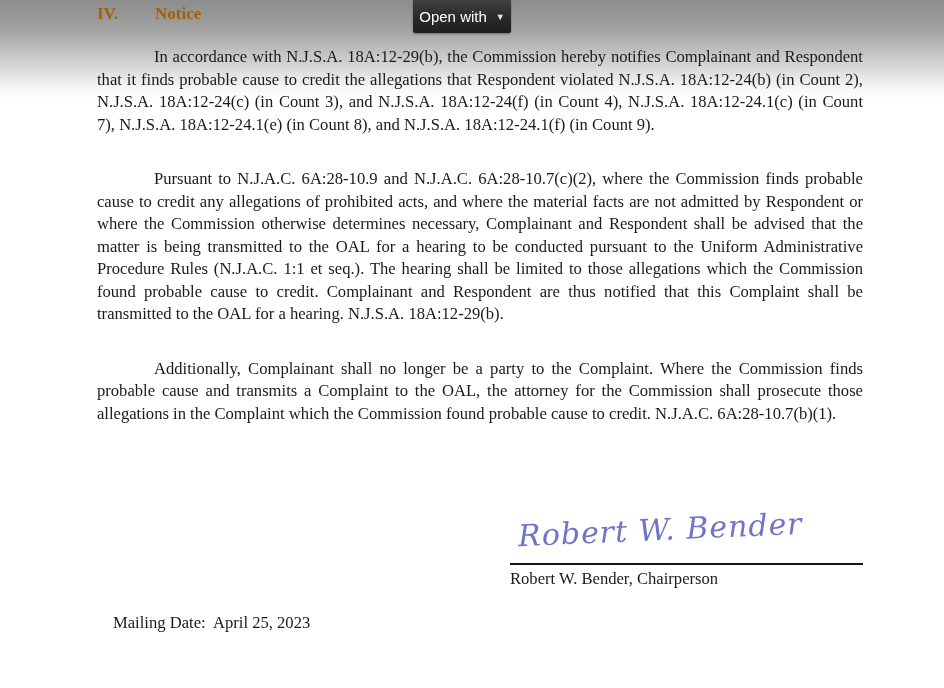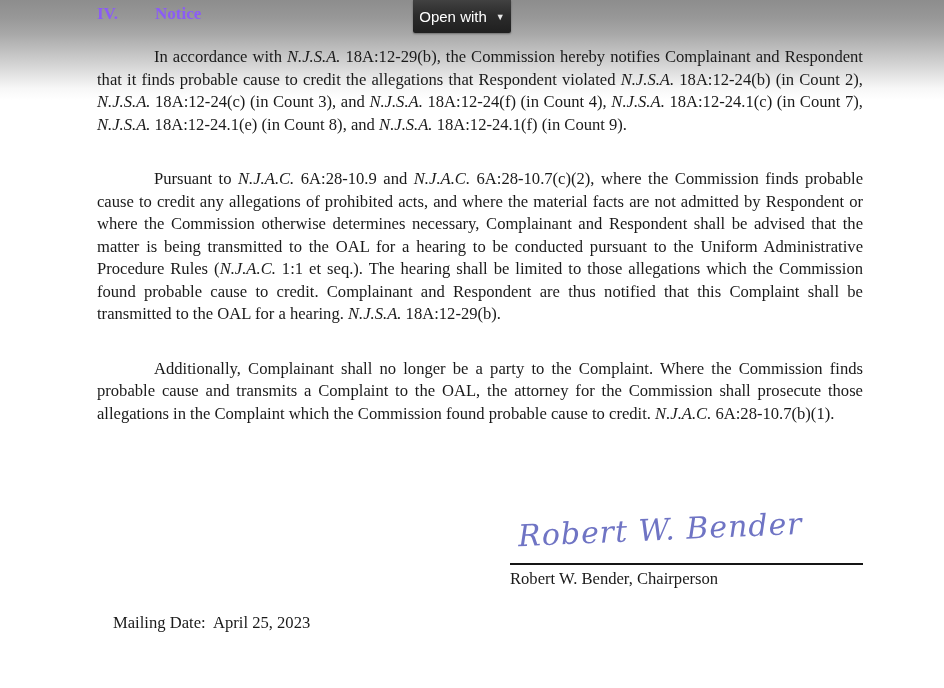--- a/index.html
+++ b/index.html
@@ -21,21 +21,21 @@
       #8d8d8d 0%, #989898 18%, #a8a8a8 34%,
       #c6c6c6 55%, #e3e3e3 75%, #f7f7f7 88%, #ffffff 100%);
   }
 
   .section-heading {
     position: absolute;
     top: 4px; left: 97px;
     font-family: "Liberation Serif", serif;
     font-weight: bold;
     font-size: 17px;
-    color: #8b5cf6;
+    color: #a16207;
   }
   .section-heading .num { display: inline-block; width: 58px; }
 
   .open-with-btn {
     position: absolute;
     top: 0; left: 413px;
     width: 98px; height: 33px;
     background: linear-gradient(to bottom, #414141 0%, #2c2c2c 45%, #1f1f1f 100%);
     border: 0;
     border-radius: 0 0 2px 2px;
@@ -60,21 +60,21 @@
   .doc-text {
     position: absolute;
     top: 46px; left: 97px;
     width: 766px;
     font-size: 16.6px;
     line-height: 22.5px;
     text-align: justify;
   }
   .doc-para { margin: 0; text-indent: 57px; }
   .doc-para + .doc-para { margin-top: 32px; }
-  .doc-para .it { font-style: italic; }
+  .doc-para .it { }
 
   
   .signature-script {
     position: absolute;
     top: 512px; left: 518px;
     font-family: "DejaVu Serif", serif;
     font-style: italic;
     font-size: 30px;
     letter-spacing: 1px;
     color: #6f74c4;

